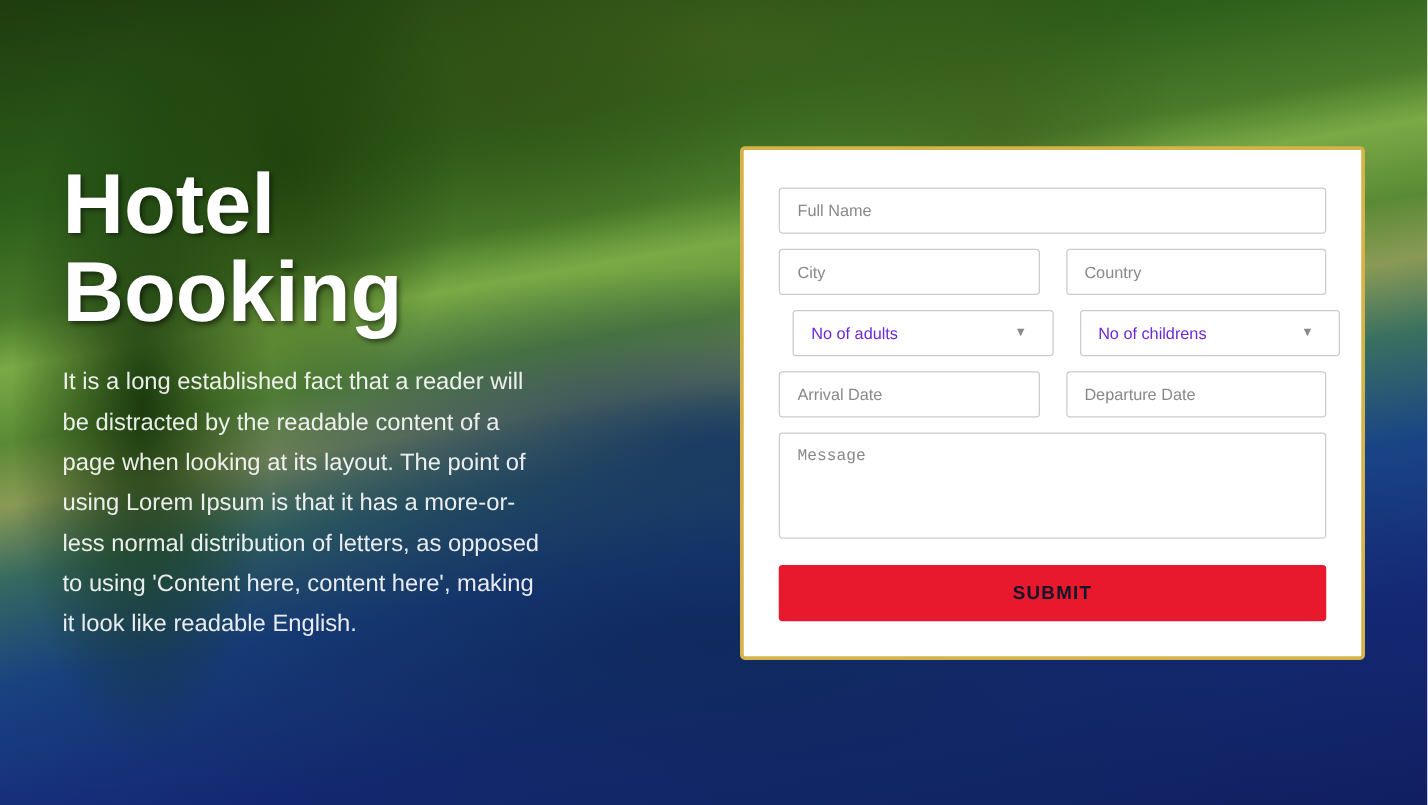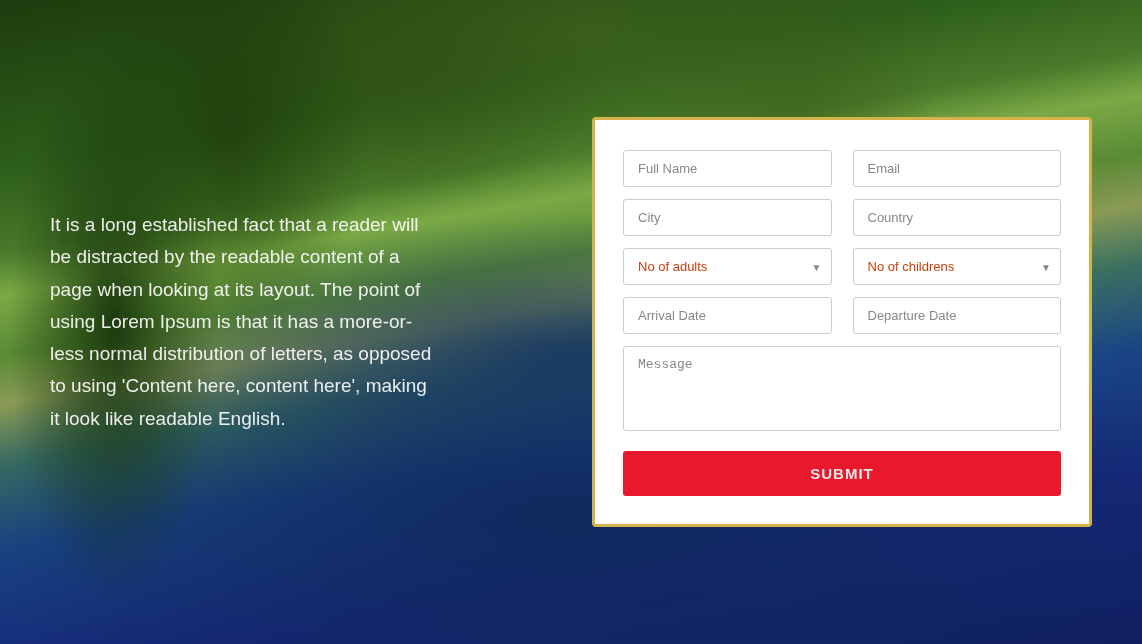--- a/index.html
+++ b/index.html
@@ -100,22 +100,23 @@
       appearance: none;
       -webkit-appearance: none;
     }
 
     .form-field input::placeholder,
     .form-field textarea::placeholder {
       color: #888;
     }
 
     .form-field select {
-      color: #c2410c;
+      color: #6d28d9;
       cursor: pointer;
+      margin-left: 11px;
     }
 
     .select-wrapper {
       position: relative;
     }
 
     .select-wrapper::after {
       content: '▼';
       position: absolute;
       right: 10px;
@@ -129,49 +130,47 @@
     .form-field textarea {
       height: 85px;
       resize: none;
       font-family: Liberation Mono, monospace;
     }
 
     .submit-btn {
       width: 100%;
       padding: 14px;
       background: #e8192c;
-      color: #e5e5e5;
+      color: #0f172a;
       border: none;
       border-radius: 3px;
       font-size: 15px;
       font-weight: 700;
       letter-spacing: 1px;
       cursor: pointer;
       margin-top: 4px;
     }
   </style>
 </head>
 <body>
 
 <div class="bg-scene"></div>
 
 <div class="page-wrapper">
 
   <div class="left-section">
+    <h1 class="hero-title">Hotel<br>Booking</h1>
     <p class="hero-description">It is a long established fact that a reader will be distracted by the readable content of a page when looking at its layout. The point of using Lorem Ipsum is that it has a more-or-less normal distribution of letters, as opposed to using 'Content here, content here', making it look like readable English.</p>
   </div>
 
   <div class="form-panel">
 
     <div class="form-row">
       <div class="form-field">
         <input type="text" placeholder="Full Name" style="">
-      </div>
-      <div class="form-field">
-        <input type="email" placeholder="Email" style="">
       </div>
     </div>
 
 
     <div class="form-row">
       <div class="form-field">
         <input type="text" placeholder="City" style="">
       </div>
       <div class="form-field">
         <input type="text" placeholder="Country" style="">

